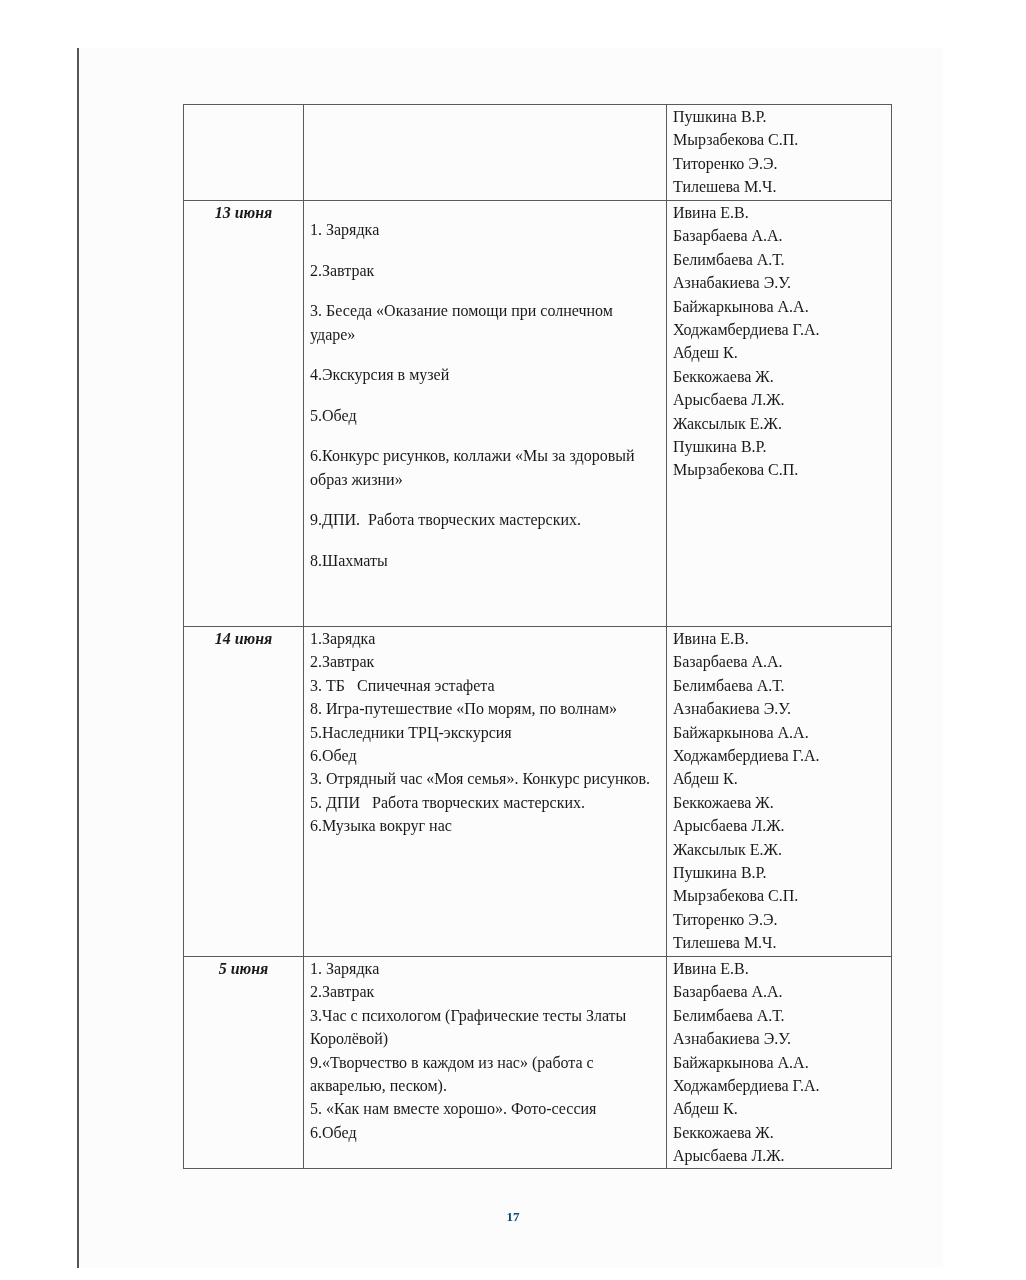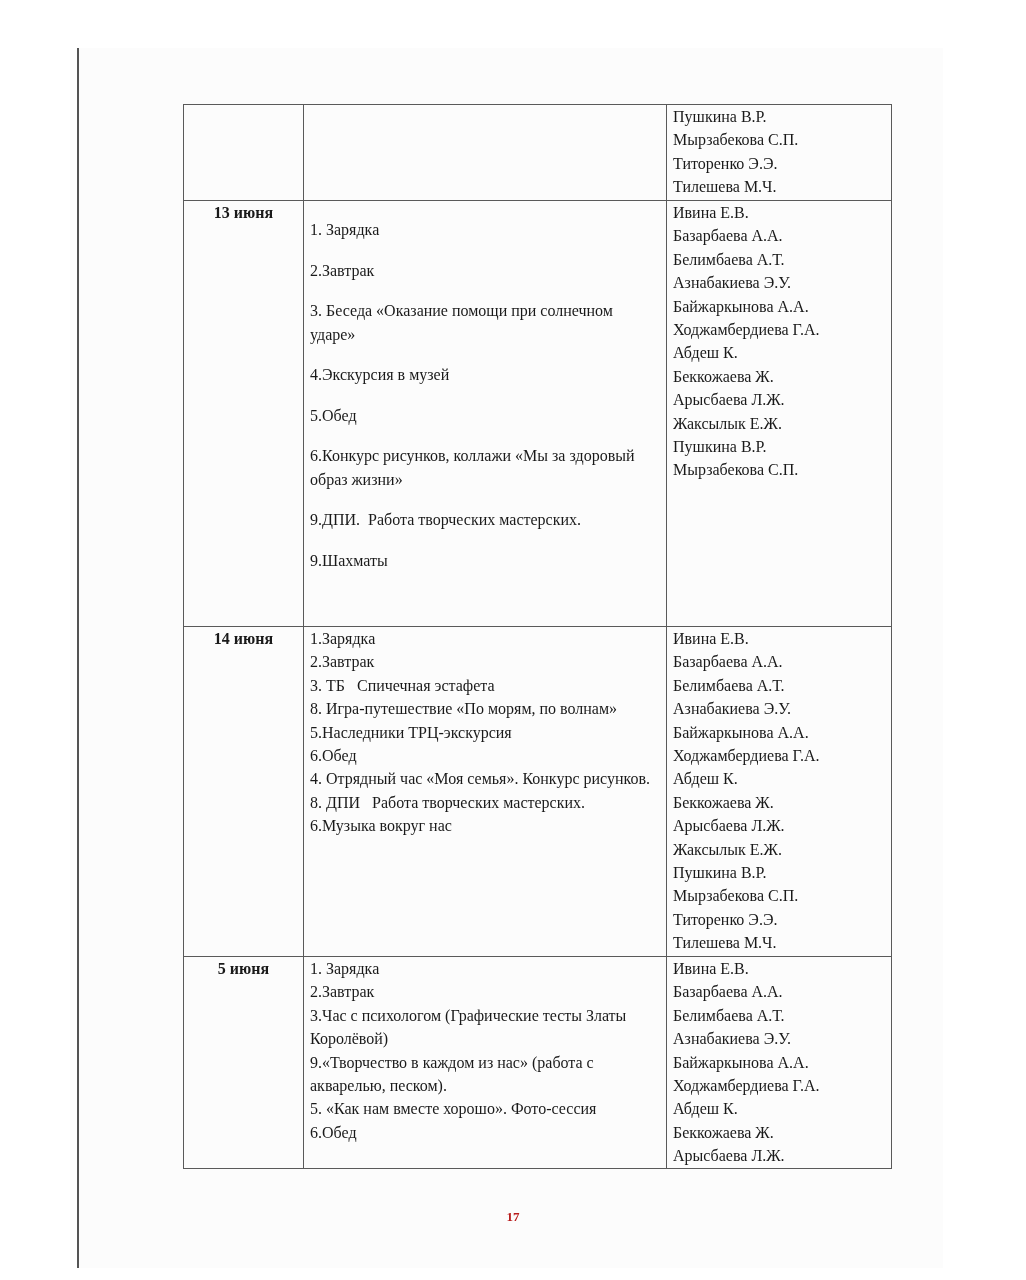--- a/index.html
+++ b/index.html
@@ -15,34 +15,34 @@
     position: absolute; left: 183px; top: 104px; width: 708px;
     border-collapse: collapse; table-layout: fixed;
   }
   .schedule td {
     border: 1.4px solid #5a5a5a; vertical-align: top; padding: 0;
     font-size: 16px; line-height: 23.4px;
   }
   .col-date { width: 120px; }
   .col-act { width: 363px; }
   .col-staff { width: 225px; }
-  .date-cell { text-align: center; font-weight: bold; padding-top: 0px !important; }
+  .date-cell { text-align: center; font-weight: bold; font-style: italic; padding-top: 0px !important; }
   .date-cell span { display: inline-block; padding-top: 0px; }
   .act-cell { padding-left: 6px !important; padding-right: 4px !important; }
   .staff-cell { padding-left: 6px !important; }
   .line { display: block; white-space: pre-wrap; }
   .act-spaced .line { margin-bottom: 17.2px; }
   .act-spaced { padding-top: 17px !important; }
   .row-cont { height: 96px; }
   .row-13 { height: 426px; }
   .row-14 { height: 330px; }
   .row-15 { height: 211px; }
   .page-number {
     position: absolute; left: 0; width: 1026px; top: 1209px; text-align: center;
-    font-size: 13px; font-weight: bold; color: #b91c1c;
+    font-size: 13px; font-weight: bold; color: #0c4a6e;
   }
 </style>
 </head>
 <body>
 
 <div class="page"></div>
 
 <table class="schedule">
   <colgroup>
     <col class="col-date">
@@ -63,21 +63,21 @@
     <tr class="row-13">
       <td class="date-cell"><span>13 июня</span></td>
       <td class="act-cell act-spaced">
           <span class="line">1. Зарядка</span>
           <span class="line">2.Завтрак</span>
           <span class="line">3. Беседа «Оказание помощи при солнечном ударе»</span>
           <span class="line">4.Экскурсия в музей</span>
           <span class="line">5.Обед</span>
           <span class="line">6.Конкурс рисунков, коллажи «Мы за здоровый образ жизни»</span>
           <span class="line">9.ДПИ.  Работа творческих мастерских.</span>
-          <span class="line">9.Шахматы</span>
+          <span class="line">8.Шахматы</span>
         </td>
       <td class="staff-cell">
           <span class="line">Ивина Е.В.</span>
           <span class="line">Базарбаева А.А.</span>
           <span class="line">Белимбаева А.Т.</span>
           <span class="line">Азнабакиева Э.У.</span>
           <span class="line">Байжаркынова А.А.</span>
           <span class="line">Ходжамбердиева Г.А.</span>
           <span class="line">Абдеш К.</span>
           <span class="line">Беккожаева Ж.</span>
@@ -89,22 +89,22 @@
     </tr>
     <tr class="row-14">
       <td class="date-cell"><span>14 июня</span></td>
       <td class="act-cell">
           <span class="line">1.Зарядка</span>
           <span class="line">2.Завтрак</span>
           <span class="line">3. ТБ   Спичечная эстафета</span>
           <span class="line">8. Игра-путешествие «По морям, по волнам»</span>
           <span class="line">5.Наследники ТРЦ-экскурсия</span>
           <span class="line">6.Обед</span>
-          <span class="line">4. Отрядный час «Моя семья». Конкурс рисунков.</span>
-          <span class="line">8. ДПИ   Работа творческих мастерских.</span>
+          <span class="line">3. Отрядный час «Моя семья». Конкурс рисунков.</span>
+          <span class="line">5. ДПИ   Работа творческих мастерских.</span>
           <span class="line">6.Музыка вокруг нас</span>
         </td>
       <td class="staff-cell">
           <span class="line">Ивина Е.В.</span>
           <span class="line">Базарбаева А.А.</span>
           <span class="line">Белимбаева А.Т.</span>
           <span class="line">Азнабакиева Э.У.</span>
           <span class="line">Байжаркынова А.А.</span>
           <span class="line">Ходжамбердиева Г.А.</span>
           <span class="line">Абдеш К.</span>

